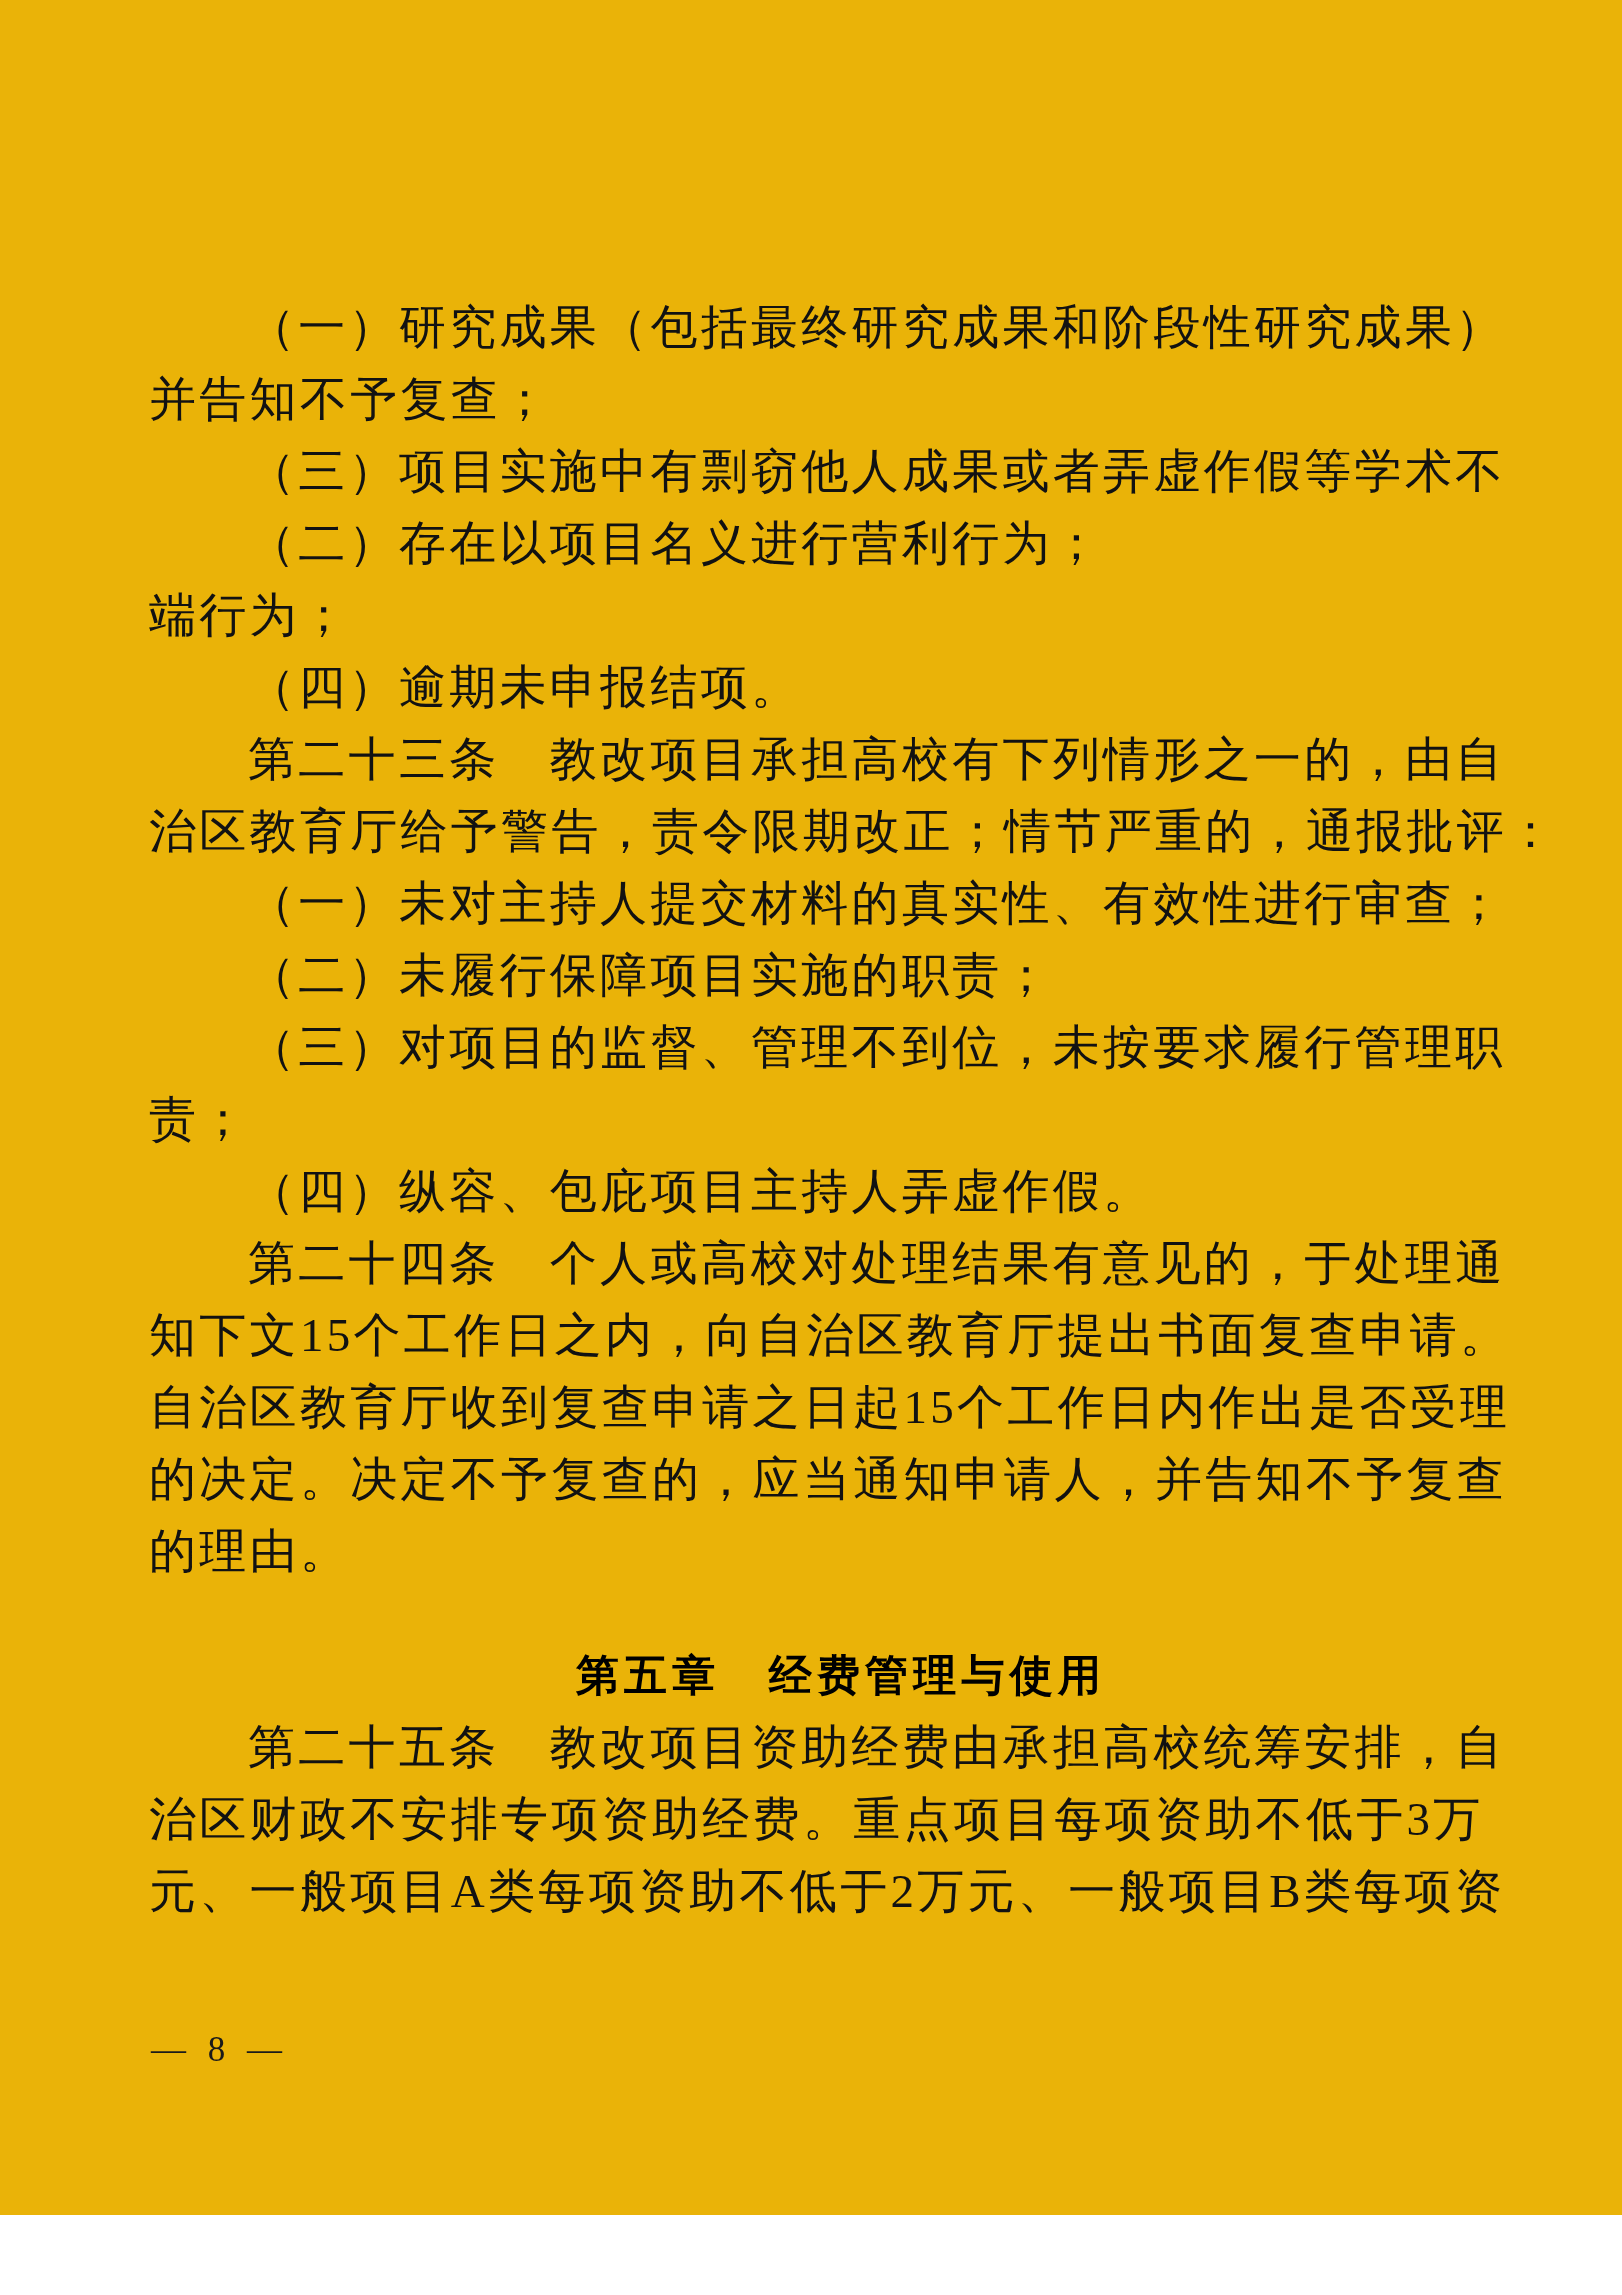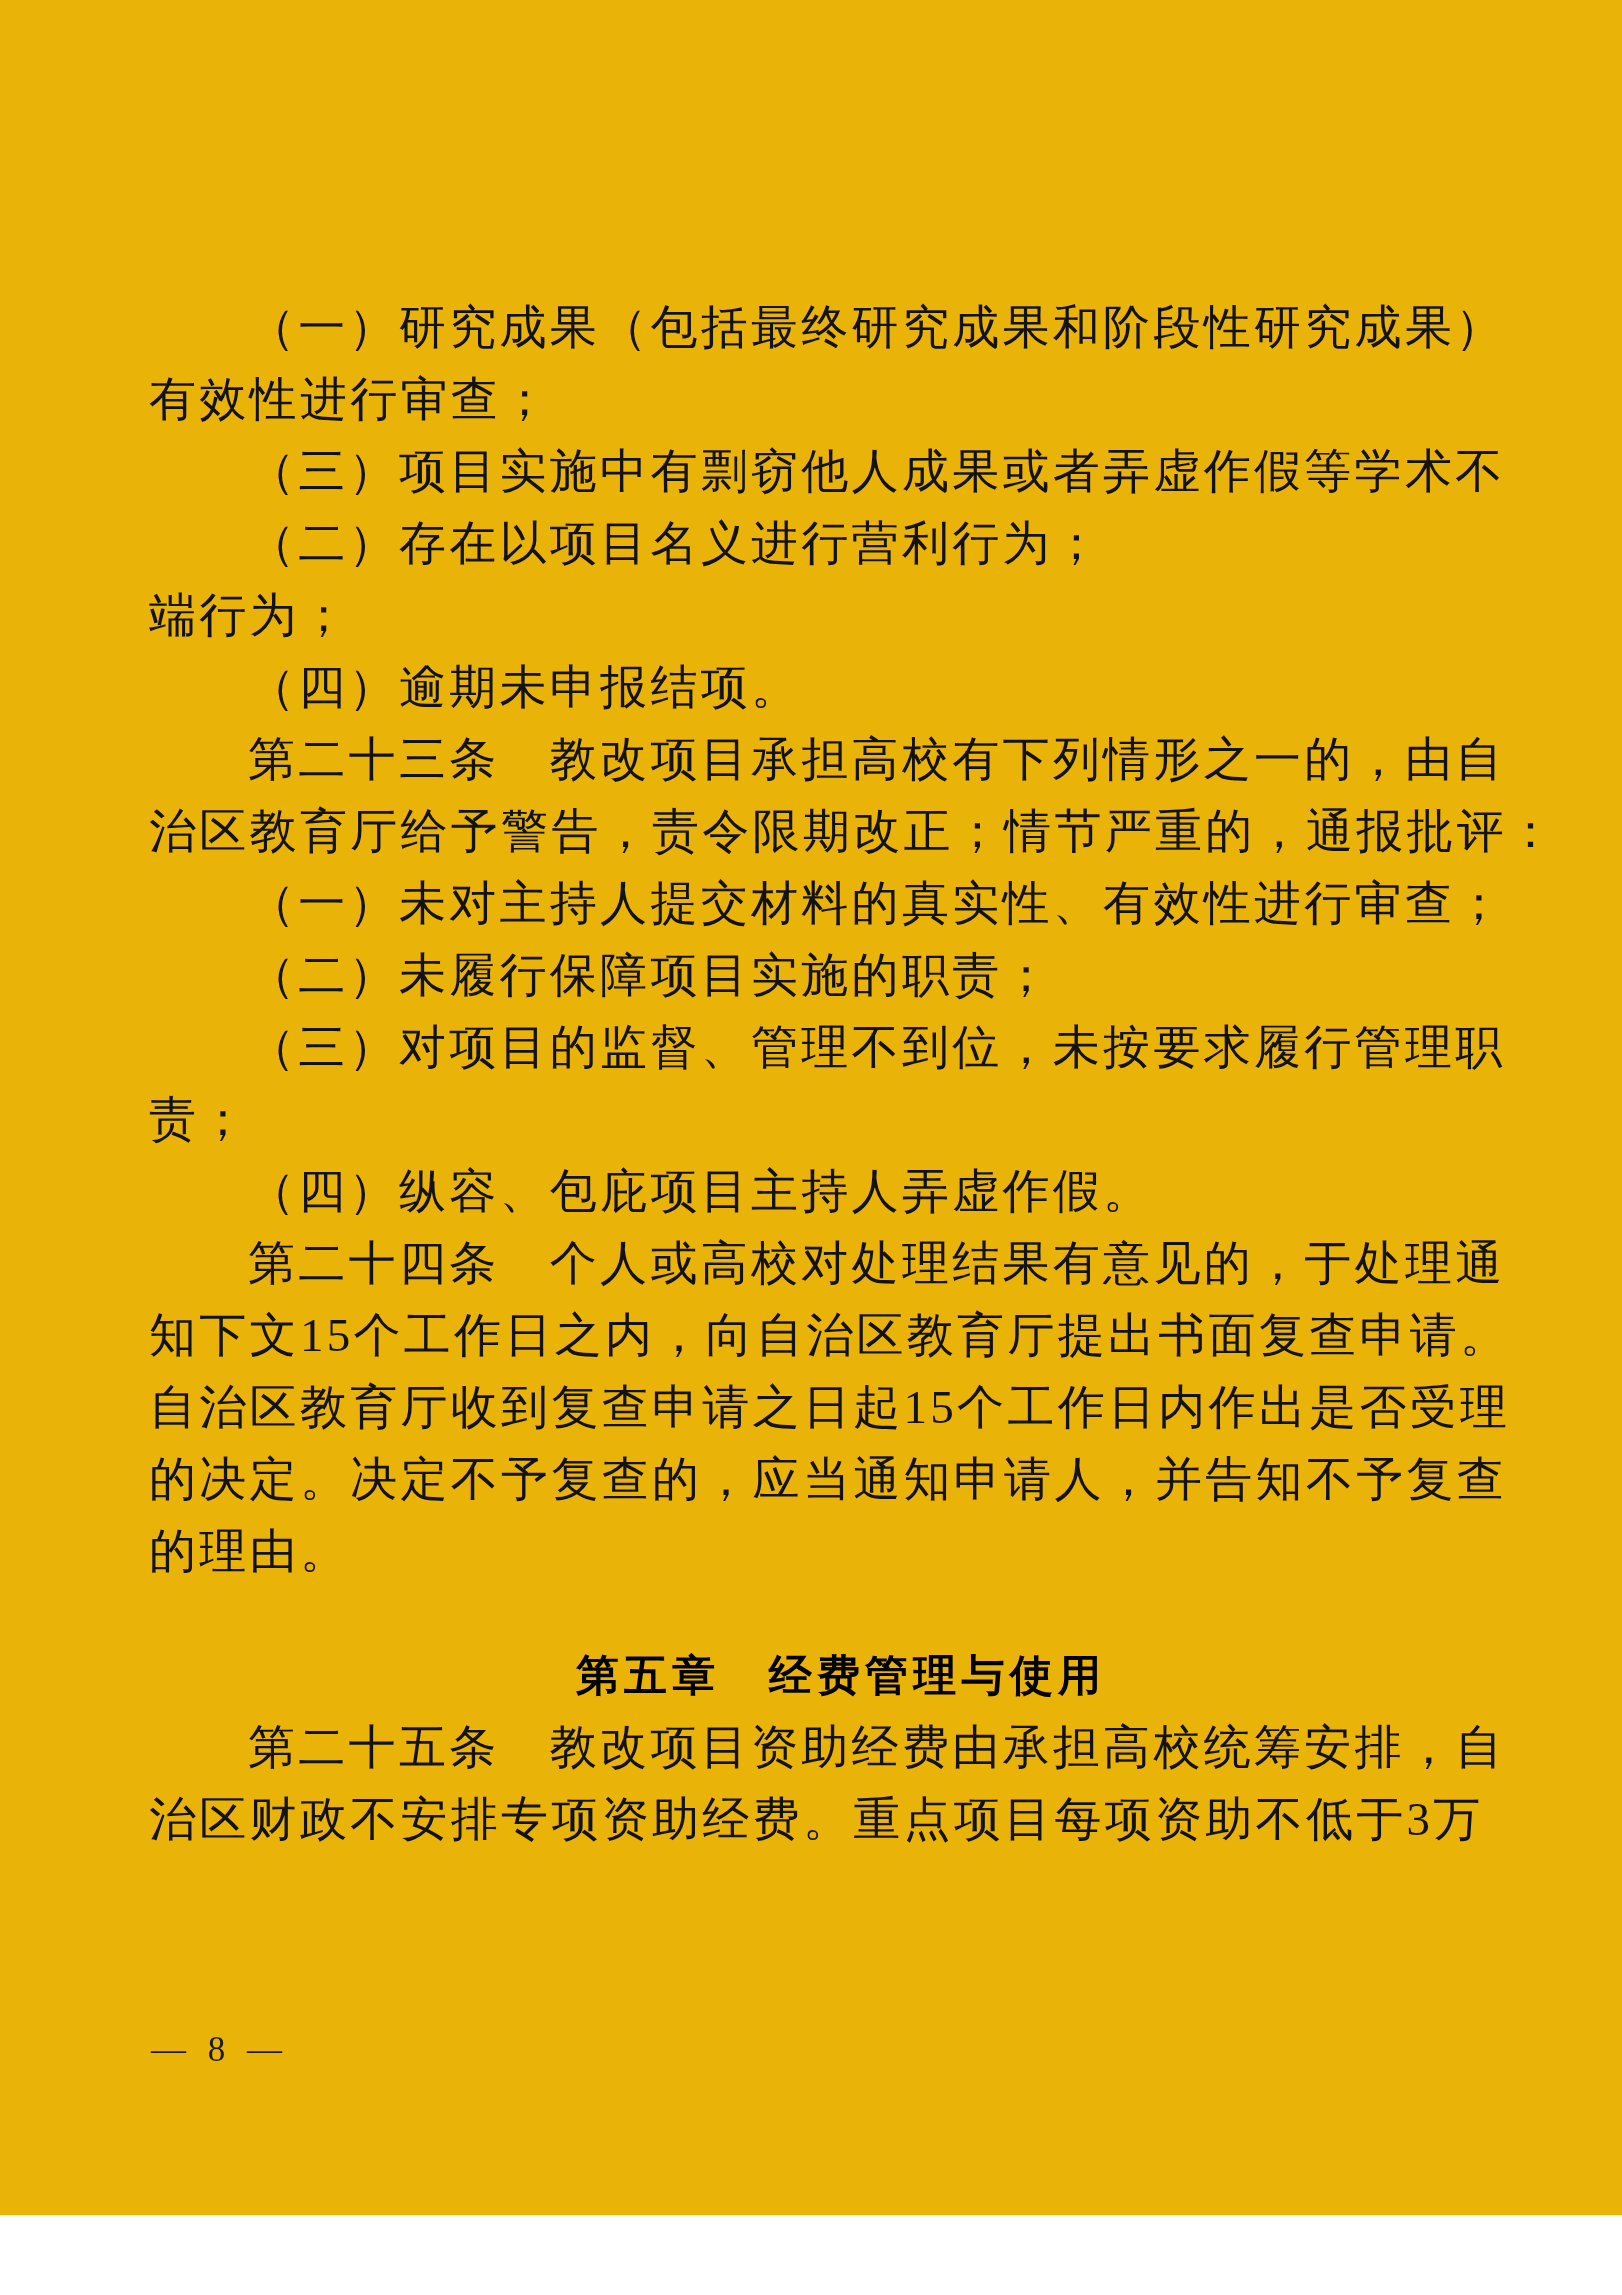--- a/index.html
+++ b/index.html
@@ -53,36 +53,37 @@
     font-family: "Liberation Serif", serif;
     white-space: nowrap;
   }
 </style>
 </head>
 <body>
 
 <div class="page">
   <div class="doc-body" id="doc-body">
       <div class="line indent">（一）研究成果（包括最终研究成果和阶段性研究成果）</div>
-      <div class="line">有效性进行审查；</div>
+      <div class="line">并告知不予复查；</div>
       <div class="line indent">（三）项目实施中有剽窃他人成果或者弄虚作假等学术不</div>
       <div class="line indent">（二）存在以项目名义进行营利行为；</div>
       <div class="line">端行为；</div>
       <div class="line indent">（四）逾期未申报结项。</div>
       <div class="line indent">第二十三条　教改项目承担高校有下列情形之一的，由自</div>
       <div class="line">治区教育厅给予警告，责令限期改正；情节严重的，通报批评：</div>
       <div class="line indent">（一）未对主持人提交材料的真实性、有效性进行审查；</div>
       <div class="line indent">（二）未履行保障项目实施的职责；</div>
       <div class="line indent">（三）对项目的监督、管理不到位，未按要求履行管理职</div>
       <div class="line">责；</div>
       <div class="line indent">（四）纵容、包庇项目主持人弄虚作假。</div>
       <div class="line indent">第二十四条　个人或高校对处理结果有意见的，于处理通</div>
       <div class="line">知下文15个工作日之内，向自治区教育厅提出书面复查申请。</div>
       <div class="line">自治区教育厅收到复查申请之日起15个工作日内作出是否受理</div>
       <div class="line">的决定。决定不予复查的，应当通知申请人，并告知不予复查</div>
       <div class="line">的理由。</div>
       <div class="heading">第五章　经费管理与使用</div>
       <div class="line indent">第二十五条　教改项目资助经费由承担高校统筹安排，自</div>
       <div class="line">治区财政不安排专项资助经费。重点项目每项资助不低于3万</div>
+      <div class="line">元、一般项目A类每项资助不低于2万元、一般项目B类每项资</div>
     </div>
   <div class="footer">— 8 —</div>
 </div>
 
 
 </body></html>

